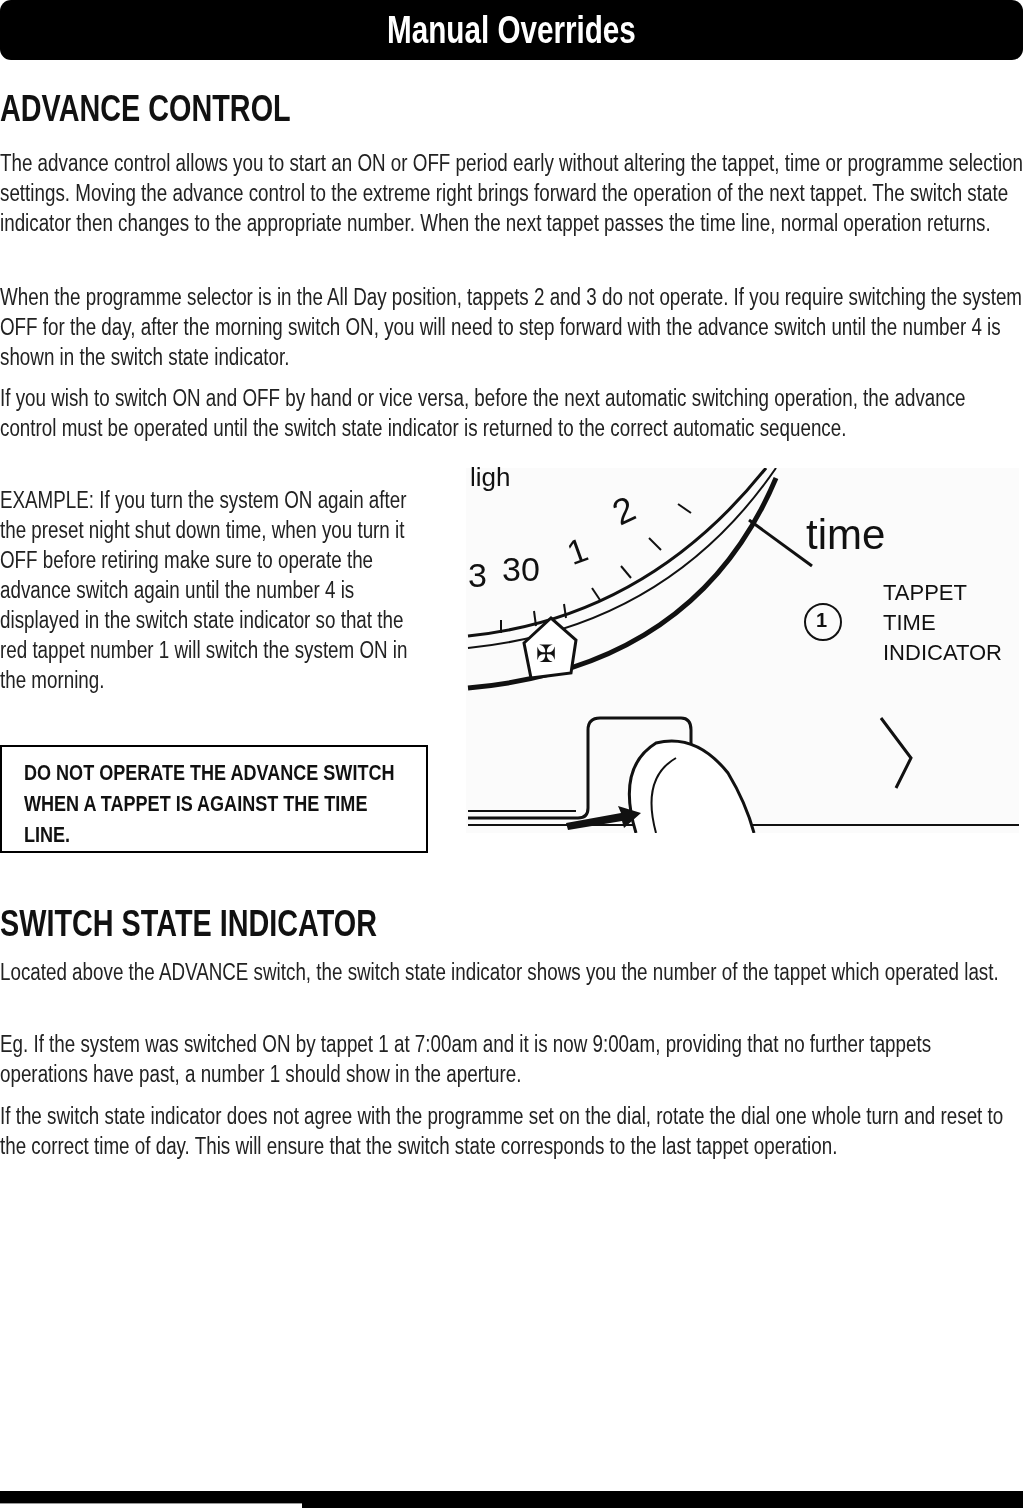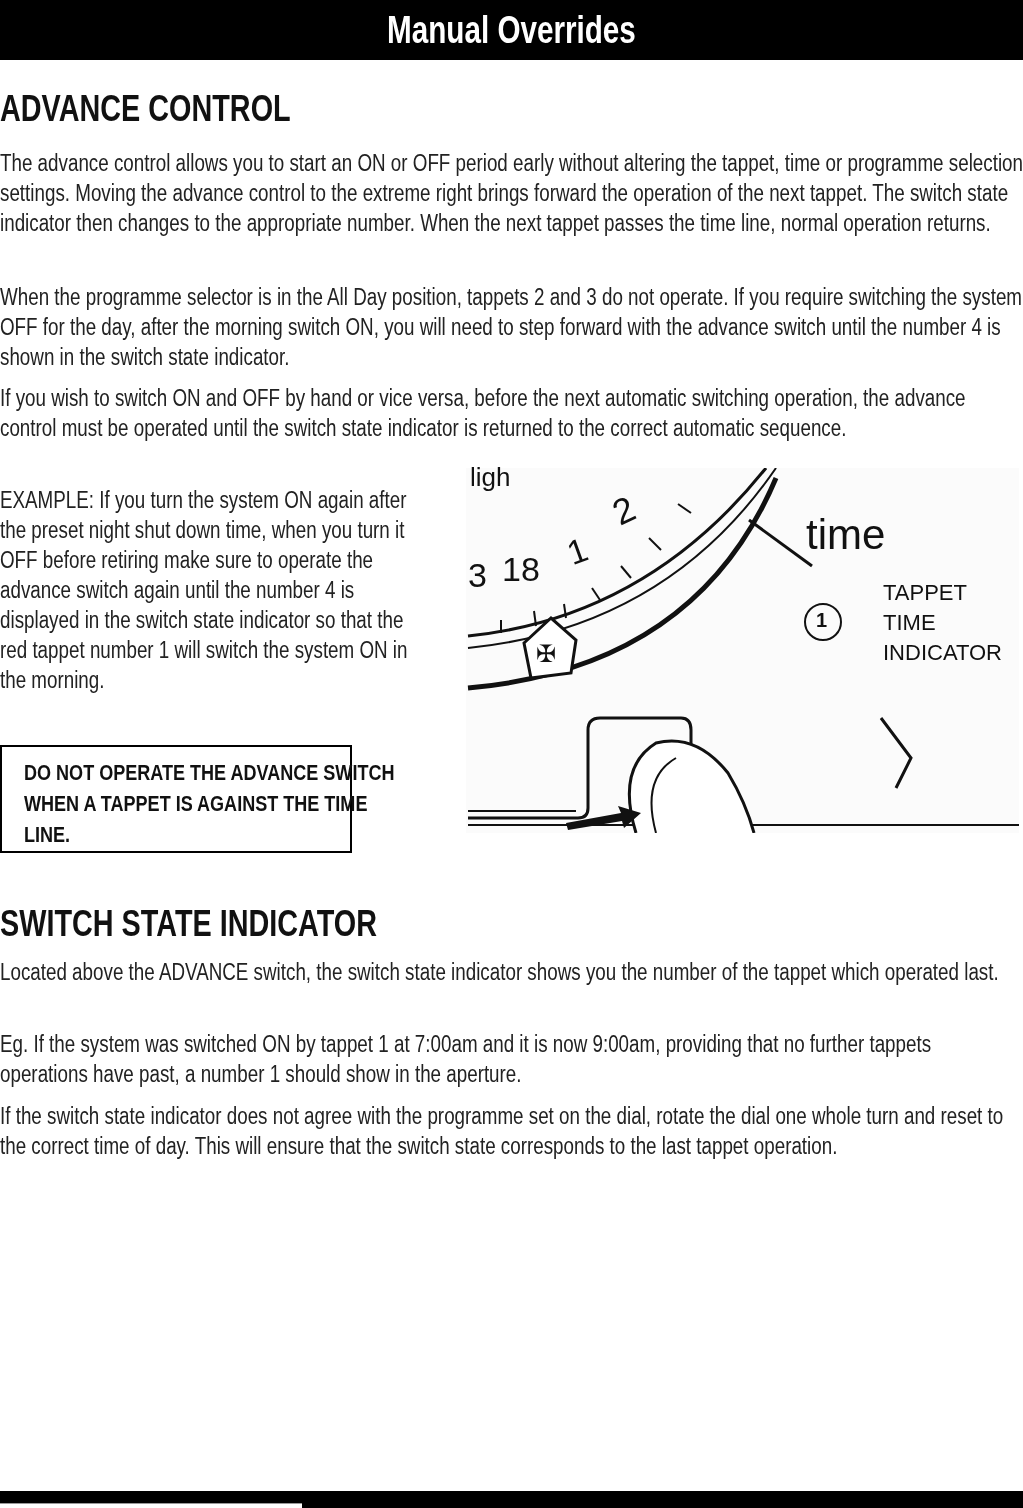--- a/index.html
+++ b/index.html
@@ -1,28 +1,28 @@
 <!DOCTYPE html>
 <html><head>
 <meta charset="utf-8">
 <style>
   html, body { margin:0; padding:0; background:#fff; }
   body { width:1023px; height:1508px; position:relative; overflow:hidden;
          font-family:"Liberation Sans", sans-serif; color:#1a1a1a; }
   .topbar { position:absolute; left:0; top:0; width:1023px; height:60px; background:#000;
-            display:flex; align-items:center; justify-content:center; }
+            display:flex; align-items:center; justify-content:center;border-radius:11px; }
   .topbar h1 { margin:0; color:#fff; font-weight:bold; font-size:38px; letter-spacing:0px;
                transform:scaleX(0.78); transform-origin:center; white-space:nowrap; }
   .heading { position:absolute; left:0; margin:0; font-weight:bold; font-size:36px; color:#111;
              transform:scaleX(0.80); transform-origin:left center; white-space:nowrap; }
   .para { position:absolute; left:0; margin:0; font-size:23.5px; line-height:30px; color:#222;
           transform:scaleX(0.80); transform-origin:left top; }
   .para.full { width:1280px; }
   .para.narrow { width:535px; }
-  .warnbox { position:absolute; left:0; top:745px; width:352px; height:108px; border:2px solid #000;
+  .warnbox { position:absolute; left:0; top:745px; width:428px; height:108px; border:2px solid #000;
              box-sizing:border-box; }
   .warnbox p { margin:0; position:absolute; left:22px; top:10px; font-weight:bold; font-size:22px;
                line-height:31px; color:#111; width:480px; transform:scaleX(0.82); transform-origin:left top; }
   .illus { position:absolute; left:466px; top:468px; width:553px; height:365px; background:#fbfbfb; }
   .illus svg { position:absolute; left:0; top:0; }
   .ill-label { position:absolute; font-family:"Liberation Sans", sans-serif; color:#111; }
   .bottombar { position:absolute; left:0; top:1491px; width:1023px; height:17px; background:#000; }
   .bottombar .notch { position:absolute; left:0; top:12px; width:302px; height:5px; background:#fff; border-top:1px solid #999; }
 </style>
 </head>
@@ -73,21 +73,21 @@
 
     <path d="M 170 365 Q 150 300 190 275 Q 230 265 262 305 Q 280 335 288 365" fill="#fff" stroke="#111" stroke-width="3"></path>
     <path d="M 190 365 Q 175 310 210 290" fill="none" stroke="#111" stroke-width="2"></path>
 
     <path d="M 100 355 L 155 345 L 152 338 L 175 345 L 158 360 L 156 353 L 102 362 Z" fill="#111"></path>
 
     <path d="M 415 250 L 445 290 L 430 320" fill="none" stroke="#111" stroke-width="3"></path>
   </svg>
   <span class="ill-label" style="left:4px; top:-6px; font-size:26px;text-align:center;">ligh</span>
   <span class="ill-label" style="left:2px; top:88px; font-size:34px;">3</span>
-  <span class="ill-label" style="left:36px; top:82px; font-size:34px;">18</span>
+  <span class="ill-label" style="left:36px; top:82px; font-size:34px;">30</span>
   <span class="ill-label" style="left:102px; top:64px; font-size:34px; transform:rotate(-20deg);">1</span>
   <span class="ill-label" style="left:148px; top:22px; font-size:36px; transform:rotate(-25deg);">2</span>
   <span class="ill-label" style="left:340px; top:34px; font-size:42px;margin-top:9px;">time</span>
   <span class="ill-label" style="left:350px; top:141px; font-size:20px; font-weight:bold;">1</span>
   <div class="ill-label" style="left:417px; top:110px; font-size:22px; line-height:30px;">
     <div>TAPPET</div>
     <div>TIME</div>
     <div>INDICATOR</div>
   </div>
 </div>

